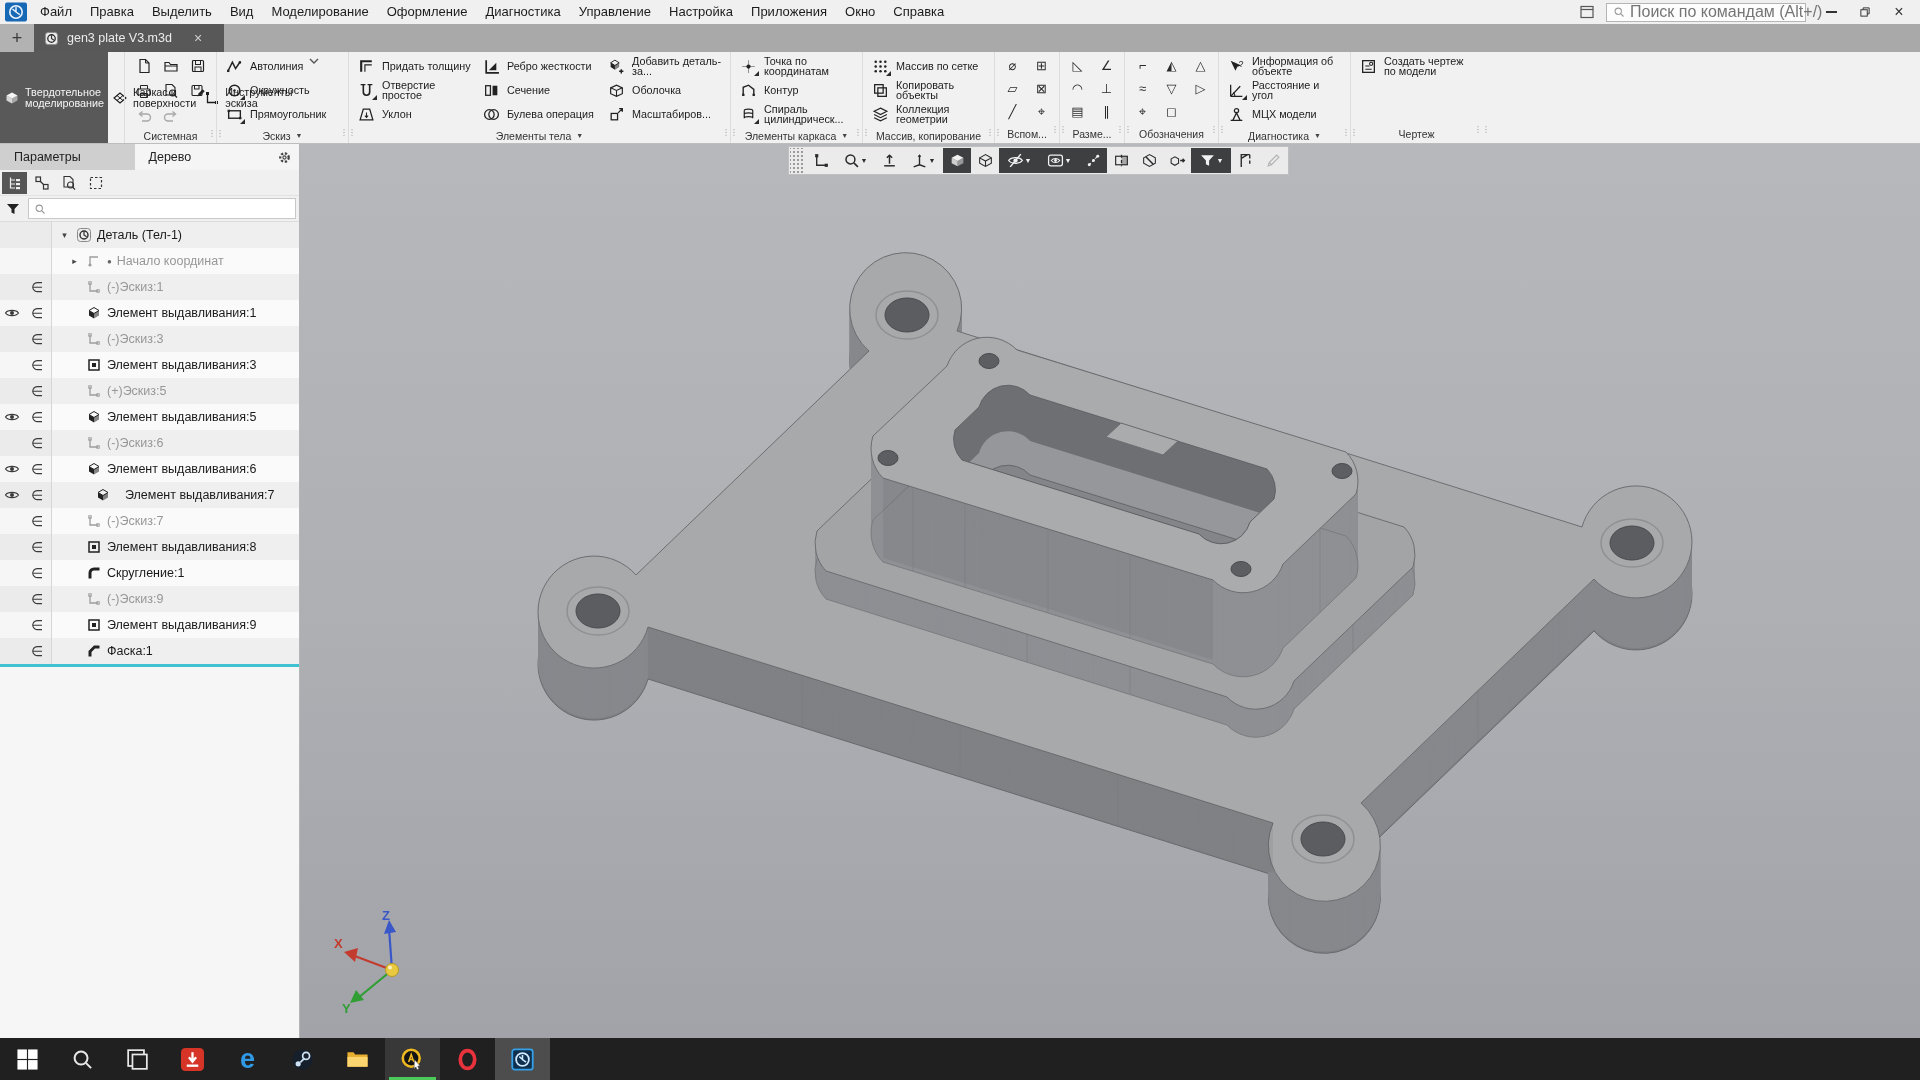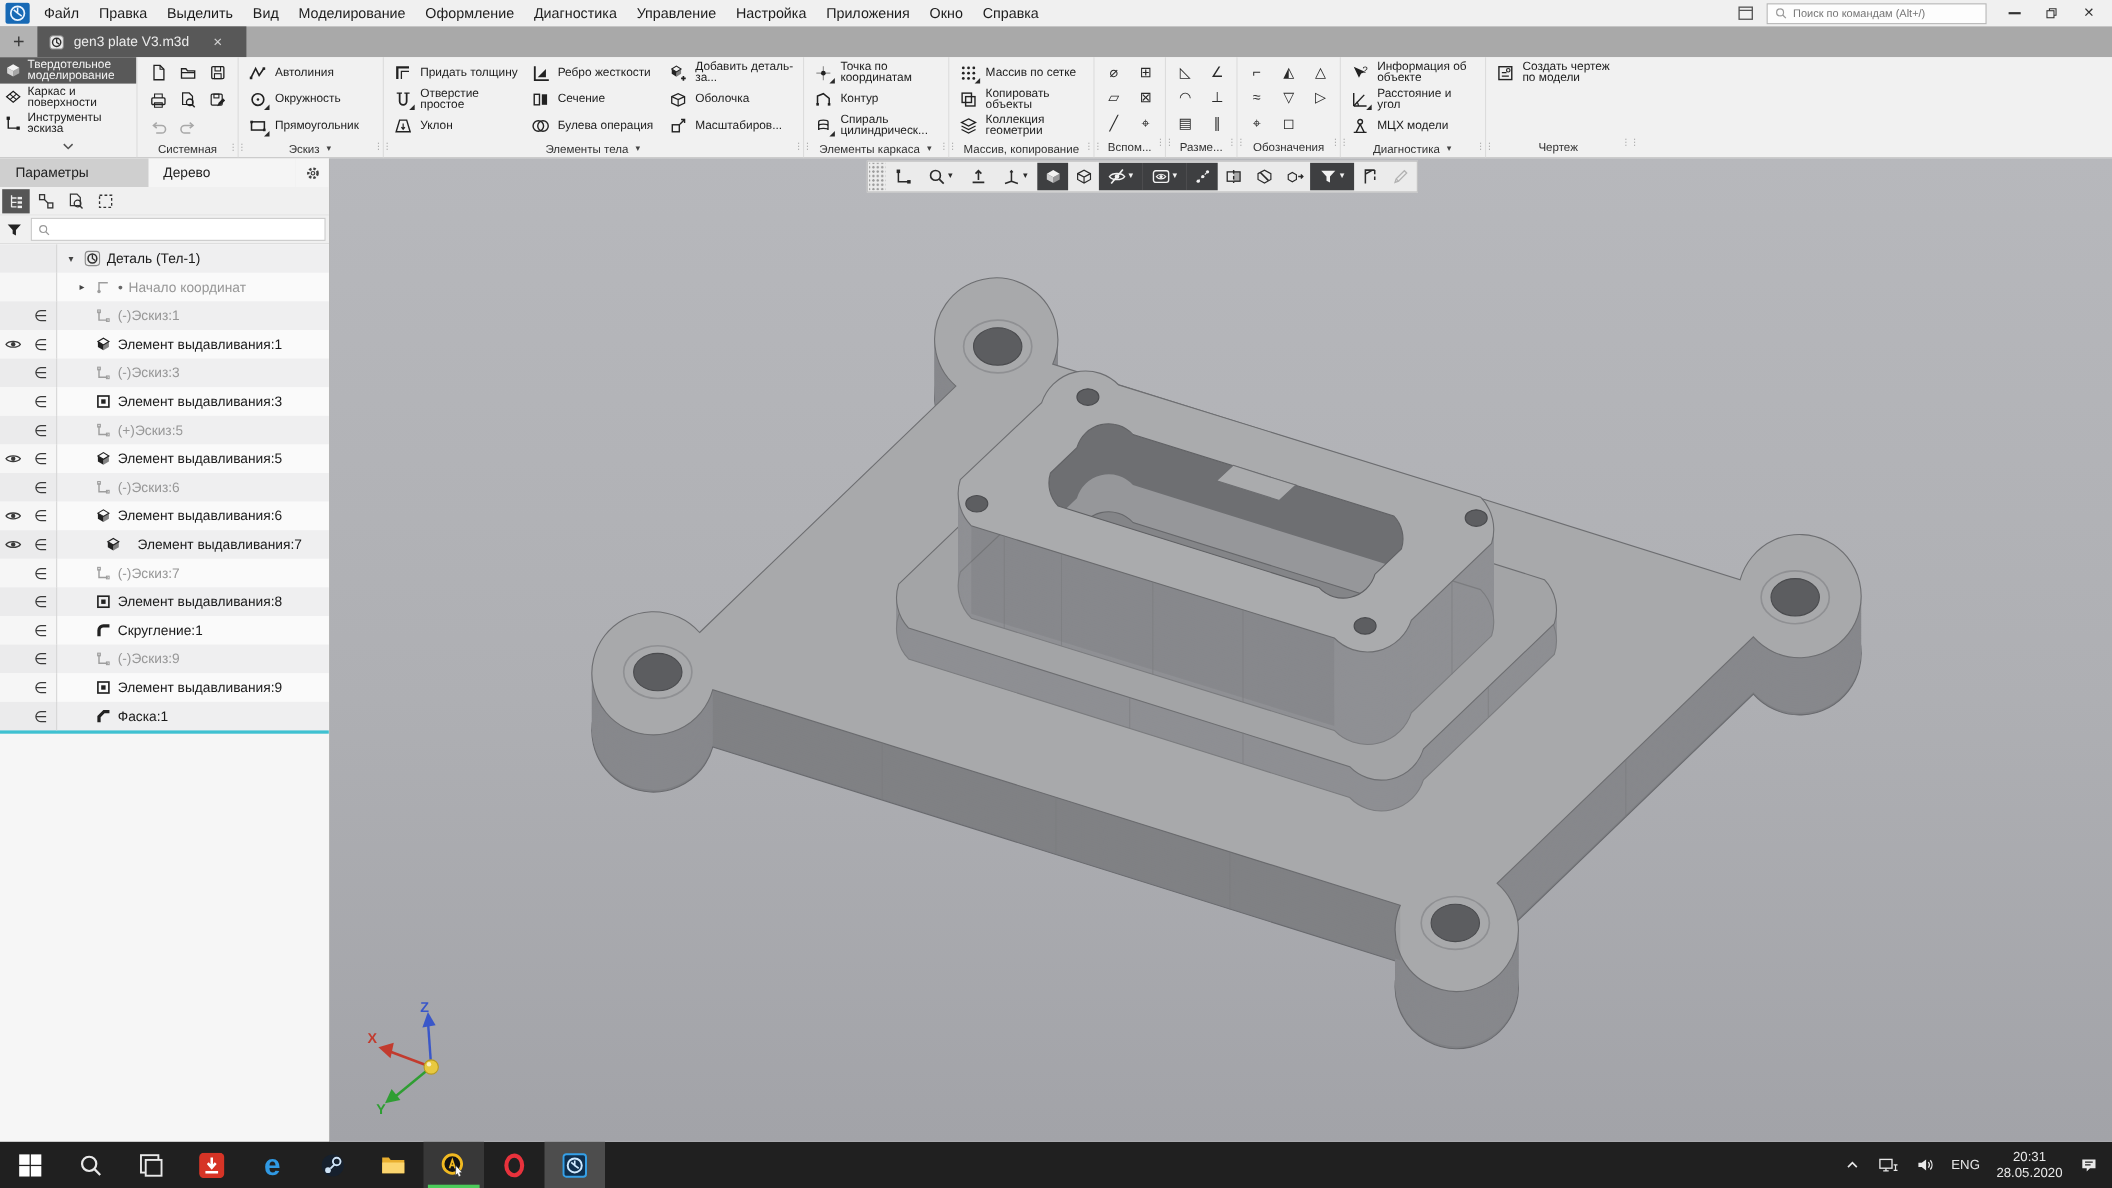--- a/index.html
+++ b/index.html
@@ -7,34 +7,34 @@
 #root{position:relative;width:1920px;height:1080px;display:flex;flex-direction:column}
 .i{width:16px;height:16px;flex:0 0 auto}
 
 .menubar{height:24px;background:#f0f0f0;display:flex;align-items:center;font-size:13px;color:#1c1c1c}
 .logo{width:24px;height:20px;margin:2px 3px 2px 4px}
 #menu{display:flex}
 .mi{padding:0 9px;line-height:24px;white-space:nowrap}
 .mb-right{margin-left:auto;display:flex;align-items:center;gap:8px;padding-right:4px}
 .layout-btn{width:22px;height:20px;display:flex;align-items:center;justify-content:center;color:#555}
 .cmdsearch{width:200px;height:19px;background:#fdfdfd;border:1px solid #b5b5b5;display:flex;align-items:center;gap:5px;padding:0 6px;color:#9a9a9a}
-.cmdsearch input{border:none;outline:none;flex:1;font-size:10px;color:#444;background:transparent}
+.cmdsearch input{border:none;outline:none;flex:1;font-size:16px;color:#444;background:transparent}
 .cmdsearch .i{width:12px;height:12px;color:#9a9a9a}
 .wctl{display:flex}
 .wbtn{width:34px;height:22px;display:flex;align-items:center;justify-content:center;color:#333}
 .minline{width:11px;height:2px;background:#333}
 
 .tabbar{height:28px;background:#a9a9a9;display:flex;align-items:stretch}
 .newtab{width:34px;display:flex;align-items:center;justify-content:center;font-size:18px;color:#3a3a3a;background:#b2b2b2}
 .tab{display:flex;align-items:center;gap:8px;background:#585858;color:#ececec;padding:0 10px;font-size:12.5px;min-width:190px}
 .tab .i{width:15px;height:15px}
 .tab-close{color:#d0d0d0;font-size:14px;margin-left:14px}
 
 .ribbon{display:flex;background:#f1f1f1;height:92px;border-bottom:1px solid #bdbdbd}
-.ws-stack{width:124px;display:flex;flex-direction:column;flex:0 0 auto}
+.ws-stack{width:124px;display:flex;flex-direction:row;flex:0 0 auto}
 .wsb{flex:0 0 24px;display:flex;align-items:center;gap:5px;padding:0 4px;font-size:10.8px;line-height:10.5px;color:#1c1c1c}
 .wsb.active{background:#595959;color:#f5f5f5}
 .sec{display:flex;flex-direction:column;border-left:1px solid #dcdcdc;flex:0 0 auto}
 .sec-body{flex:1;display:flex;padding:2px 4px;gap:2px;align-items:flex-start}
 .sec-label{height:18px;display:flex;align-items:center;justify-content:center;font-size:10.5px;color:#333;position:relative;padding:0 12px;white-space:nowrap}
 .sl-a{font-size:7px;margin-left:5px;color:#444}
 .sl-g{position:absolute;right:0px;top:1px;color:#8f8f8f;font-size:8px;line-height:8px;text-align:center;width:8px}
 .col{display:flex;flex-direction:column}
 .rbtn{height:24px;display:flex;align-items:center;gap:7px;padding:0 5px;font-size:10.8px;line-height:10.5px;color:#1c1c1c;width:123px}
 .rb-lb{flex:1}
@@ -1361,37 +1361,14 @@
           </svg>
         </div>
         <div class="tapp winactive">
           <svg class="ti" viewBox="0 0 18 18">
             <rect x="1" y="1" width="16" height="16" rx="2" fill="#0f2f4e" stroke="#35a0e8" stroke-width="1.4"></rect>
             <circle cx="9" cy="9" r="5" fill="none" stroke="#cfe9ff" stroke-width="1.4"></circle>
             <path d="M9 5.5V9l2.8 2M9 9 6.5 6.8" stroke="#cfe9ff" stroke-width="1.2" fill="none"></path>
           </svg>
         </div>
       </div>
-    <div class="tray">
-      <svg class="trayic" viewBox="0 0 16 16">
-          <path d="M4 10l4-4 4 4" fill="none" stroke="currentColor" stroke-width="1.5"></path>
-        </svg>
-      <svg class="trayic" viewBox="0 0 18 16">
-          <rect x="1" y="3" width="11" height="8" fill="none" stroke="currentColor" stroke-width="1.2"></rect>
-          <path d="M4 13.5h5M6.5 11v2.5" stroke="currentColor" stroke-width="1.2"></path>
-          <path d="M13.5 8h3.5M15.2 8v5M13.5 13h3.5" stroke="currentColor" stroke-width="1.1"></path>
-        </svg>
-      <svg class="trayic" viewBox="0 0 16 16">
-          <path d="M2 6v4h3l4 3V3L5 6z" fill="currentColor"></path>
-          <path d="M11 5.5a4 4 0 0 1 0 5M12.8 3.8a6.5 6.5 0 0 1 0 8.4" fill="none" stroke="currentColor" stroke-width="1.2"></path>
-        </svg>
-      <span>ENG</span>
-      <div class="clock">
-        <div>20:31</div>
-        <div>28.05.2020</div>
-      </div>
-      <svg class="trayic" viewBox="0 0 16 16">
-          <path d="M2 3h12v8H9l-3 3v-3H2z" fill="currentColor"></path>
-          <path d="M4.5 5.5h7M4.5 8h5" stroke="#202020"></path>
-        </svg>
-    </div>
   </footer>
 </div>
 
 </body></html>

